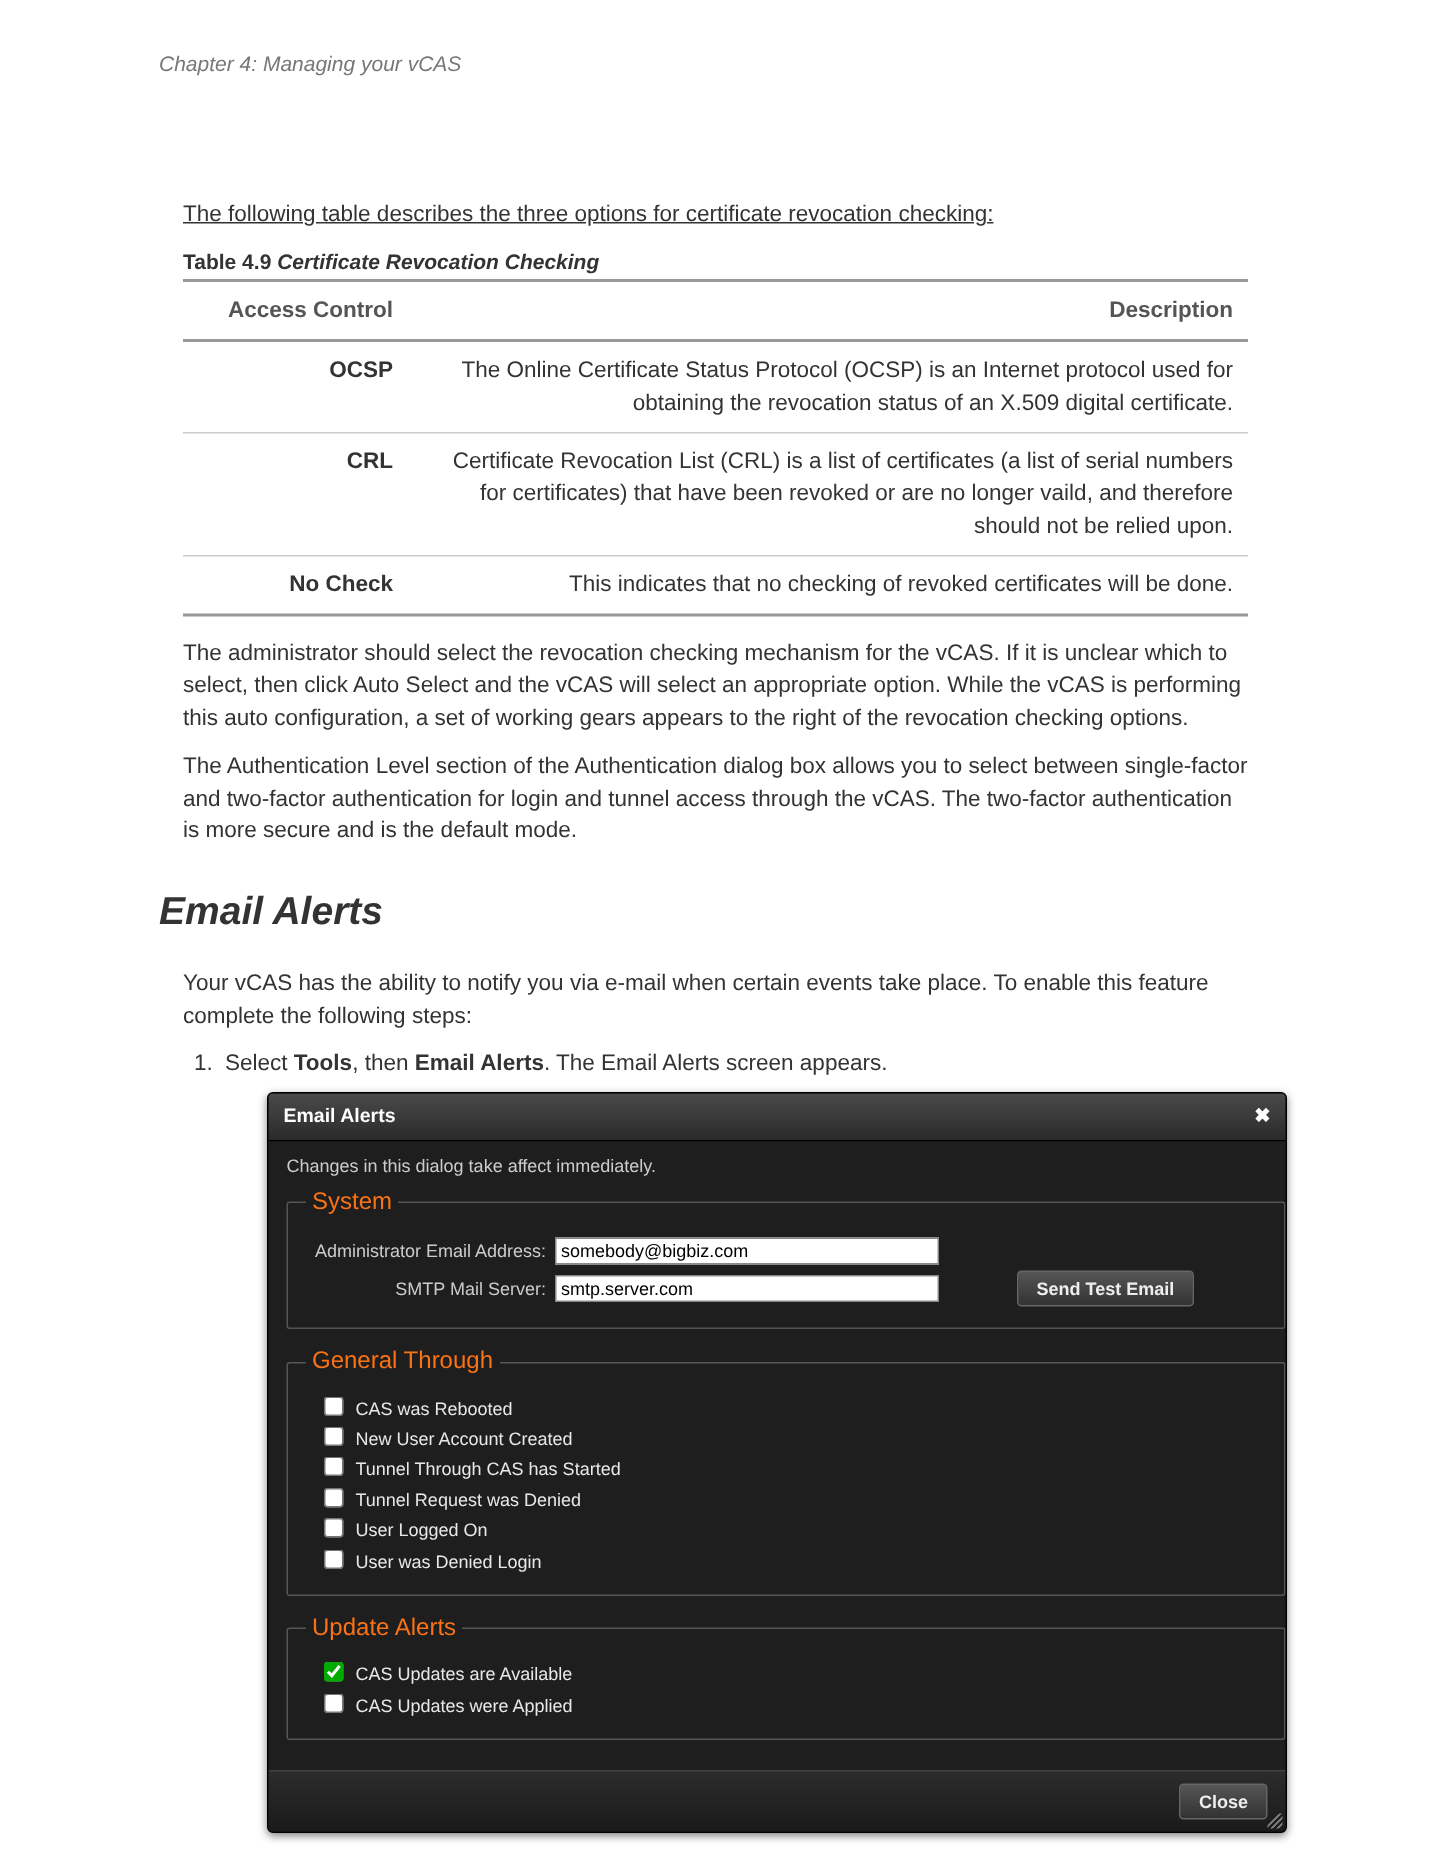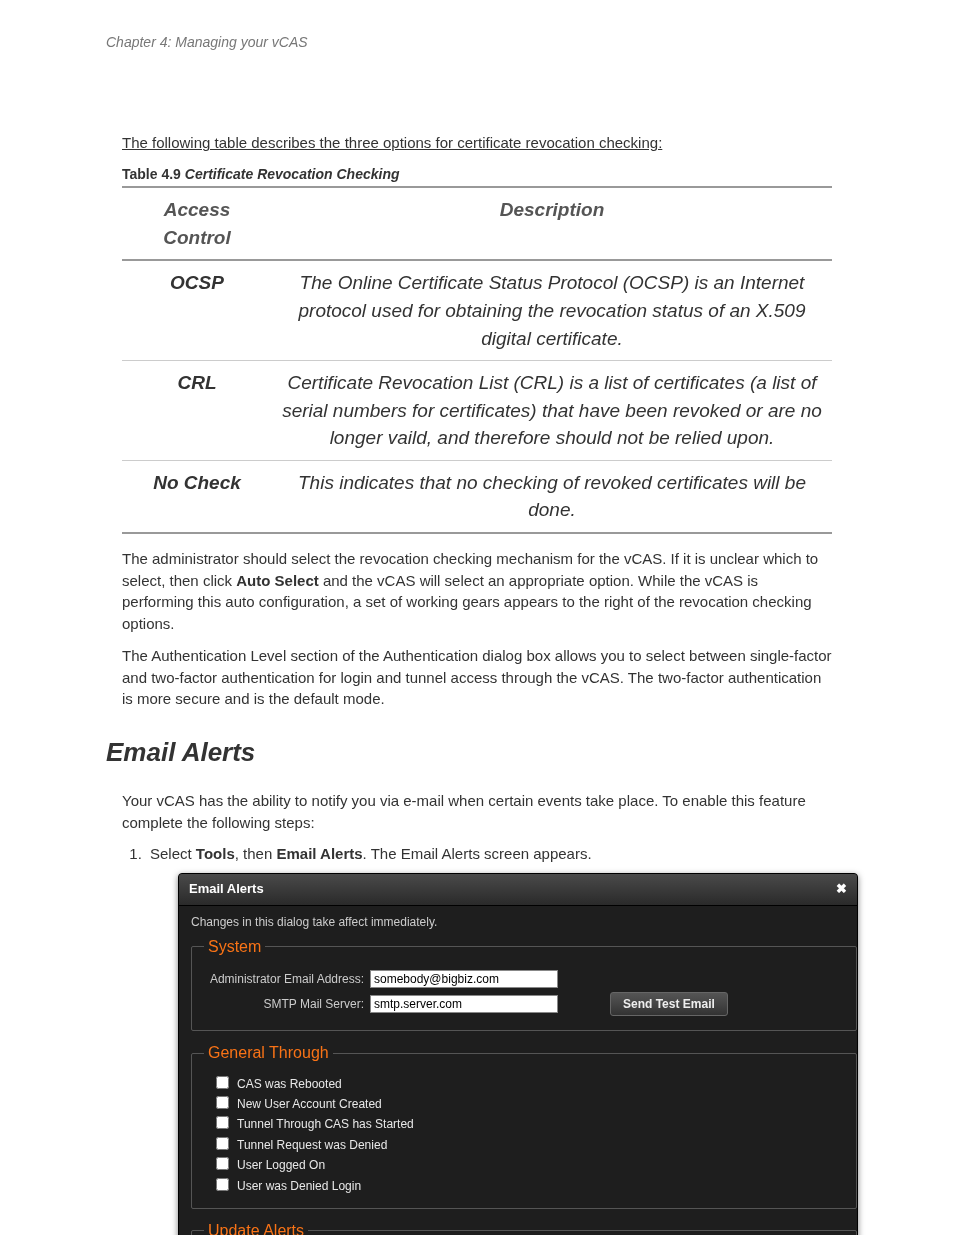--- a/index.html
+++ b/index.html
@@ -2,41 +2,41 @@
 <html><head>
 <meta charset="utf-8">
 <style>
   * { box-sizing: border-box; margin: 0; padding: 0; }
   body { background: #fff; font-family: Arial, Helvetica, sans-serif; width: 954px; padding: 32px 106px 40px 106px; color: #333; font-size: 15px; line-height: 1.45; }
   .chapter-hdr { font-style: italic; color: #777; font-size: 14px; margin-bottom: 80px; }
   .intro-p { margin: 8px 16px 10px 16px; text-decoration: underline; }
   .table-caption { margin: 0 16px 2px 16px; font-weight: bold; font-size: 14px; }
   .table-caption .italic { font-style: italic; font-weight: bold; }
   table.data { margin: 0 16px 14px 16px; width: calc(100% - 32px); border-collapse: collapse; border-top: 2px solid #999; border-bottom: 2px solid #999; }
-  table.data th, table.data td { text-align: center; padding: 8px 10px; vertical-align: top; font-size: 19px; font-style: italic; }
+  table.data th, table.data td { text-align: right; padding: 8px 10px; vertical-align: top; font-size: 15px; }
   table.data th { font-weight: bold; color: #555; border-bottom: 2px solid #999; }
   table.data td { border-top: 1px solid #ccc; }
   table.data td:first-child { font-weight: bold; width: 150px; }
   .para { margin: 10px 16px 10px 16px; }
-  .para b { font-weight: bold; }
+  .para b { font-weight: normal; }
   h2.section { font-family: Arial, sans-serif; font-style: italic; font-weight: bold; font-size: 26px; color: #333; margin: 24px 0 18px 0; }
   ol { margin: 6px 16px 12px 40px; }
   ol li { margin-bottom: 14px; padding-left: 4px; }
 
   
   .dialog { margin: 8px 0 18px 28px; width: 680px; border: 1px solid #000; background: #222; color: #ddd; font-family: Tahoma, Arial, sans-serif; font-size: 12px; border-radius: 4px; overflow: hidden; box-shadow: 0 2px 6px rgba(0,0,0,0.5); }
   .dialog-header { display: flex; justify-content: space-between; align-items: center; background: linear-gradient(#4a4a4a,#2a2a2a); padding: 6px 10px; font-weight: bold; color: #fff; font-size: 13px; border-bottom: 1px solid #000; }
   .dialog-header .close-x { cursor: pointer; font-weight: bold; }
   .dialog-body { padding: 8px 0 10px 12px; background: #1e1e1e; }
   .dialog-note { color: #ccc; margin-bottom: 4px; font-size: 12px; }
   fieldset.grp { border: 1px solid #555; border-radius: 2px; margin: 4px 0 10px 0; padding: 8px 12px 10px 12px; }
   fieldset.grp legend { color: #f97316; font-weight: normal; font-size: 16px; padding: 0 4px; }
   .form-row { display: flex; align-items: center; margin: 4px 0; gap: 6px; }
   .form-row label { width: 160px; text-align: right; color: #ccc; font-size: 12px; }
-  .form-row input[type=text] { width: 188px; font-size: 12px; padding: 1px 3px; background: #fff; border: 1px solid #888; color: #000; height: 18px; }
+  .form-row input[type=text] { width: 256px; font-size: 12px; padding: 1px 3px; background: #fff; border: 1px solid #888; color: #000; height: 18px; }
   .btn { background: linear-gradient(#555,#333); color: #eee; border: 1px solid #666; font-size: 12px; padding: 4px 12px; cursor: pointer; border-radius: 3px; font-weight: bold; }
   .chk-row { display: flex; align-items: flex-start; gap: 8px; margin: 3px 0; padding-left: 12px; color: #e8e8e8; font-size: 12px; }
   .chk-row input[type=checkbox] { width: 13px; height: 13px; accent-color: #0a0; }
   .dialog-footer { display: flex; justify-content: flex-end; padding: 8px 12px; background: linear-gradient(#2c2c2c,#1a1a1a); border-top: 1px solid #444; position: relative; }
   .resize-grip { position: absolute; right: 2px; bottom: 2px; width: 10px; height: 10px; background:
       linear-gradient(135deg, transparent 40%, #777 40%, #777 50%, transparent 50%, transparent 60%, #777 60%, #777 70%, transparent 70%, transparent 80%, #777 80%, #777 90%, transparent 90%); }
 </style>
 </head>
 <body>
 

